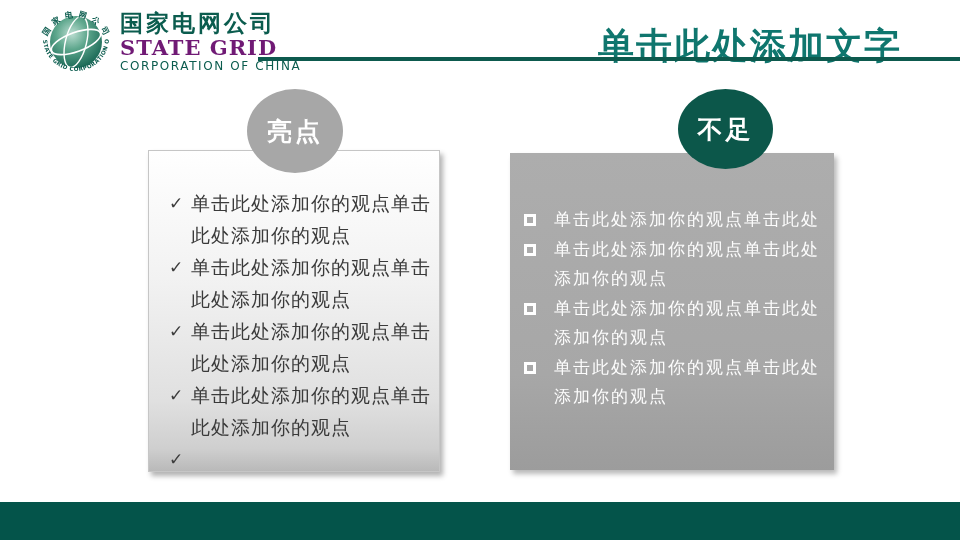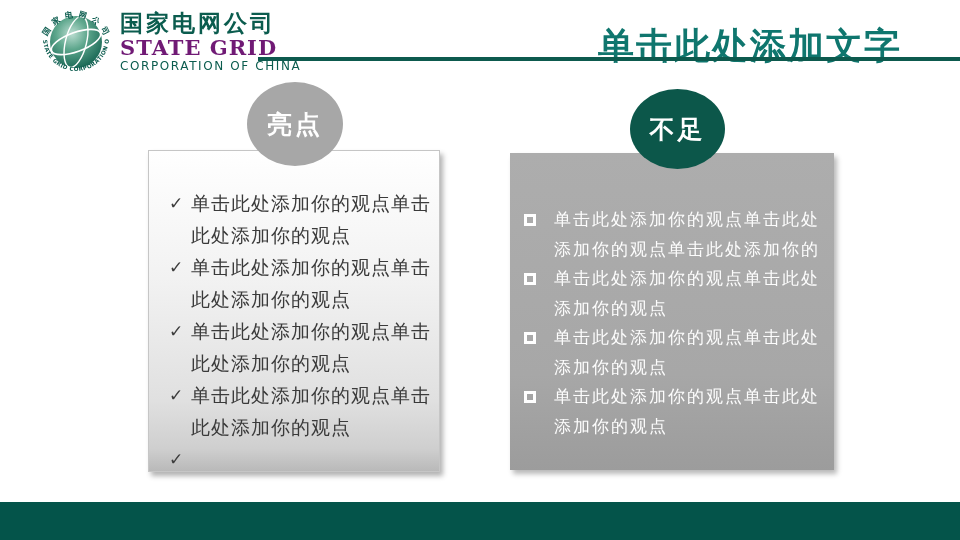--- a/index.html
+++ b/index.html
@@ -13,22 +13,22 @@
   .logo-zh{font-size:23px;font-weight:bold;color:#0b5c4e;letter-spacing:3px;}
   .logo-en{font-size:21px;font-weight:bold;color:#701a75;
            font-family:"DejaVu Serif","Liberation Serif",serif;letter-spacing:1px;margin-top:2px;}
   .logo-sub{font-size:12px;color:#0b5c4e;letter-spacing:1.6px;margin-top:2px;}
   .title{position:absolute;top:22px;right:58px;font-size:36px;font-weight:bold;
          color:#0f766e;letter-spacing:2px;}
   .rule{position:absolute;left:258px;right:0;top:57px;height:4px;background:#0d5a4e;}
   
   .badge{position:absolute;border-radius:50%;display:flex;align-items:center;justify-content:center;
          color:#fff;font-size:25px;font-weight:bold;letter-spacing:3px;z-index:3;}
-  .badge-left{left:247px;top:82px;width:96px;height:84px;background:#a7a7a7;}
-  .badge-right{left:630px;top:89px;width:95px;height:80px;background:#0c574a;}
+  .badge-left{left:247px;top:89px;width:96px;height:84px;background:#a7a7a7;}
+  .badge-right{left:678px;top:89px;width:95px;height:80px;background:#0c574a;}
   
   .box{position:absolute;z-index:1;}
   .box-left{
     left:148px;top:150px;width:292px;height:322px;box-sizing:border-box;
     background:linear-gradient(180deg,#ffffff 0%,#f2f2f2 40%,#e0e0e0 78%,#cfcfcf 93%,#b9b9b9 100%);
     border:1px solid #c6c6c6;box-shadow:3px 4px 5px rgba(0,0,0,0.30);
     padding:36px 8px 0 12px;
   }
   .l-item{display:flex;align-items:flex-start;}
   .check{width:30px;flex:0 0 30px;color:#3d3d3d;font-size:17px;line-height:32px;text-align:center;}
@@ -124,21 +124,20 @@
     </div>
   </div>
 
   <div class="box box-right">
     <div class="r-item">
       <span class="sq-wrap">
           <span class="sq"></span>
         </span>
       <div class="r-text">
         <div>单击此处添加你的观点单击此处</div>
-        <div>添加你的观点单击此处添加你的</div>
       </div>
     </div>
     <div class="r-item">
       <span class="sq-wrap">
           <span class="sq"></span>
         </span>
       <div class="r-text">
         <div>单击此处添加你的观点单击此处</div>
         <div>添加你的观点</div>
       </div>

